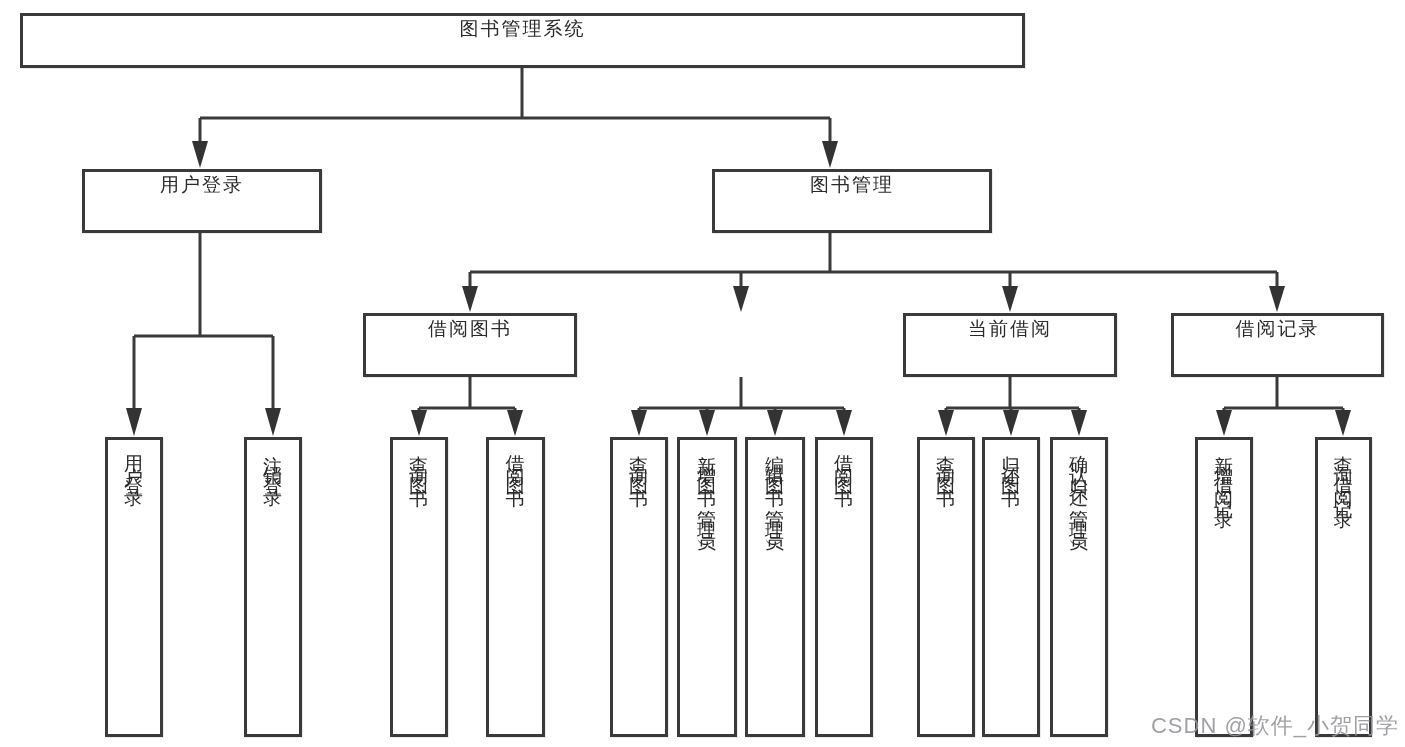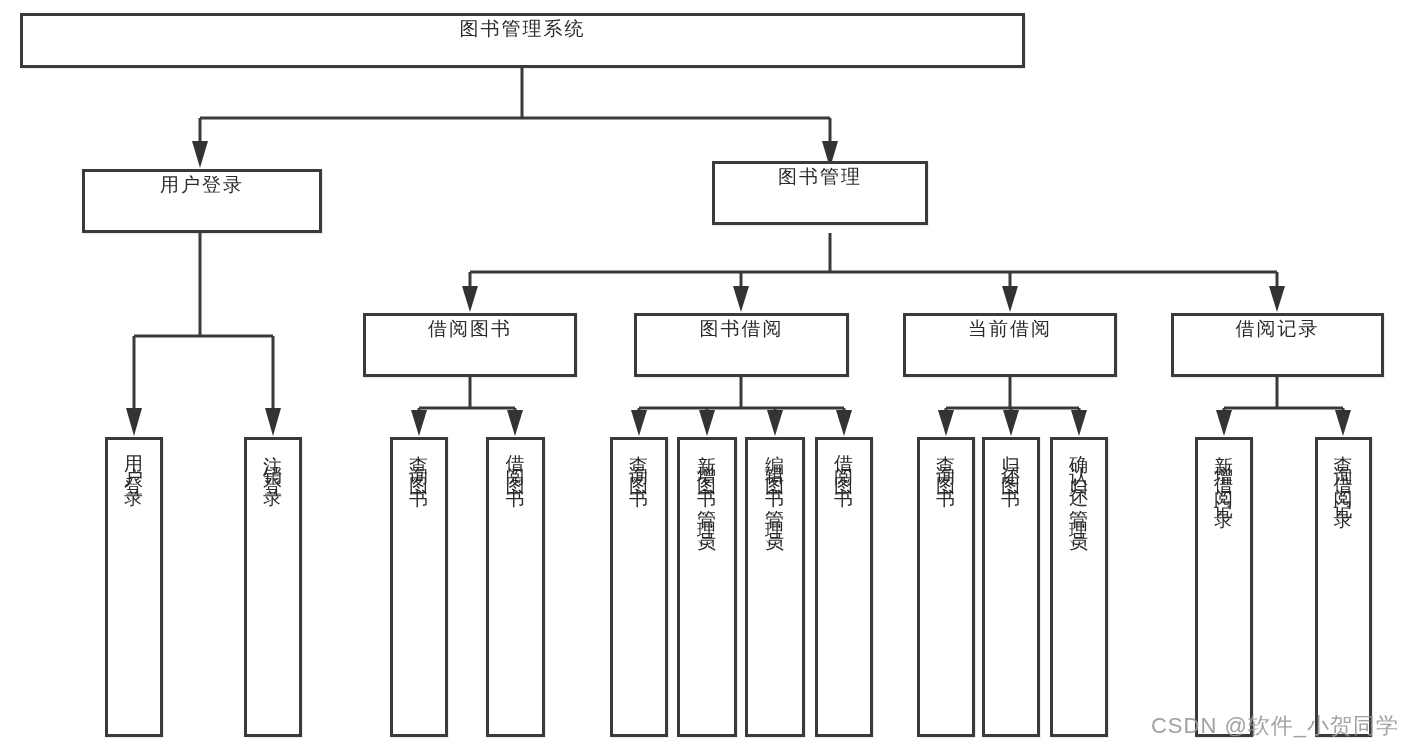--- a/index.html
+++ b/index.html
@@ -68,29 +68,26 @@
     <polygon class="arrow" points="1335,410 1351,410 1343,436"></polygon>
   </svg>
 
   <div class="node" style="left:20px;top:13px;width:1005px;height:55px;">
     <span class="hlabel">图书管理系统</span>
   </div>
 
   <div class="node" style="left:82px;top:169px;width:240px;height:64px;">
     <span class="hlabel">用户登录</span>
   </div>
-  <div class="node" style="left:712px;top:161px;width:216px;height:64px;">
+  <div class="node" style="left:712px;top:169px;width:280px;height:64px;">
     <span class="hlabel">图书管理</span>
   </div>
 
   <div class="node" style="left:363px;top:313px;width:214px;height:64px;">
     <span class="hlabel">借阅图书</span>
-  </div>
-  <div class="node" style="left:634px;top:313px;width:215px;height:64px;">
-    <span class="hlabel">图书借阅</span>
   </div>
   <div class="node" style="left:1171px;top:313px;width:213px;height:64px;">
     <span class="hlabel">借阅记录</span>
   </div>
   <div class="node" style="left:903px;top:313px;width:214px;height:64px;">
     <span class="hlabel">当前借阅</span>
   </div>
 
   <div class="node leaf" style="left:105px;top:437px;width:58px;height:300px;">
     <span class="vtext">用户登录</span>

